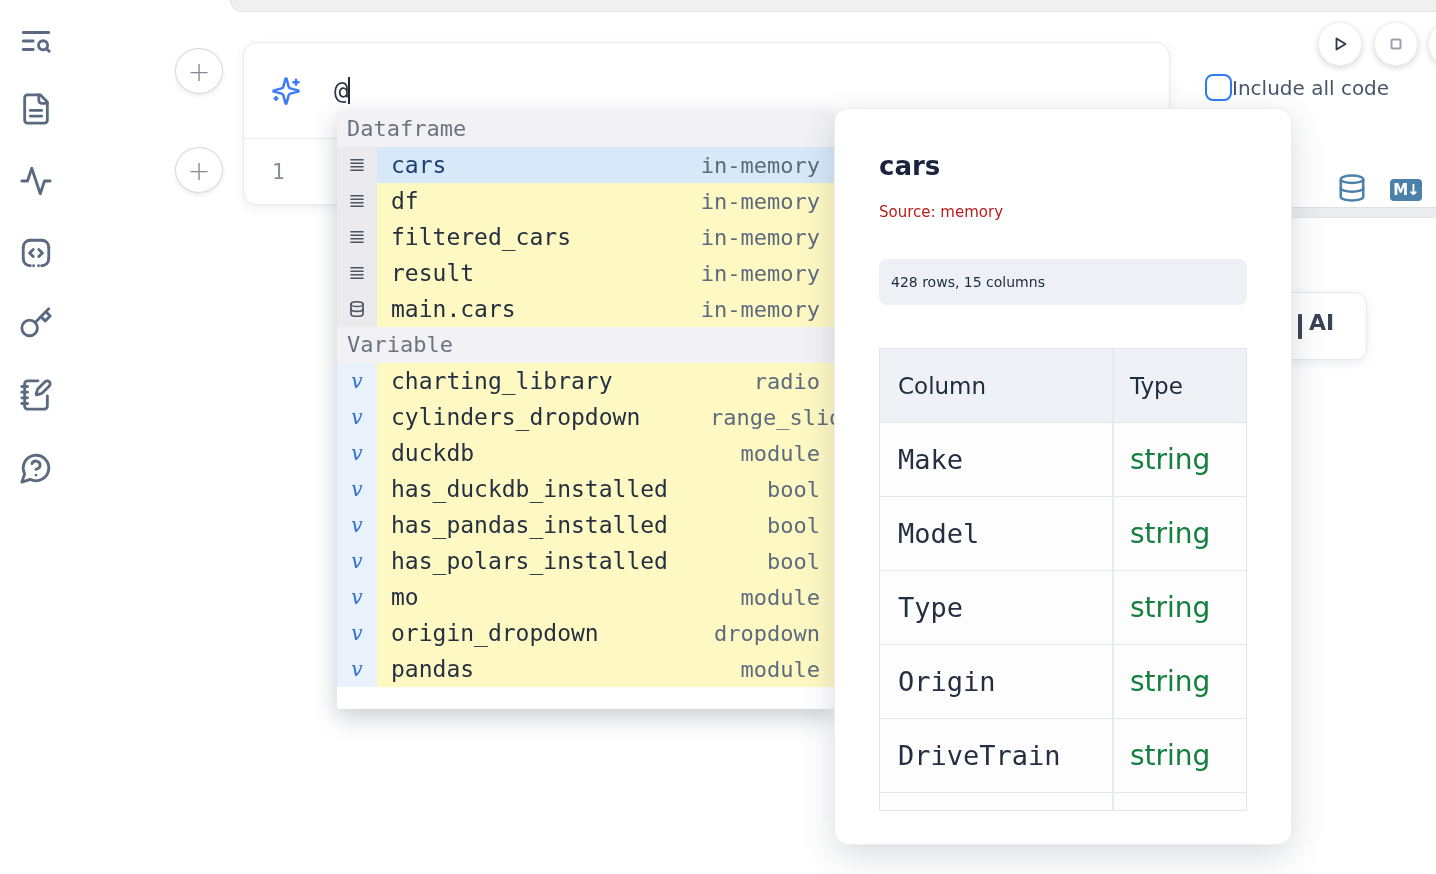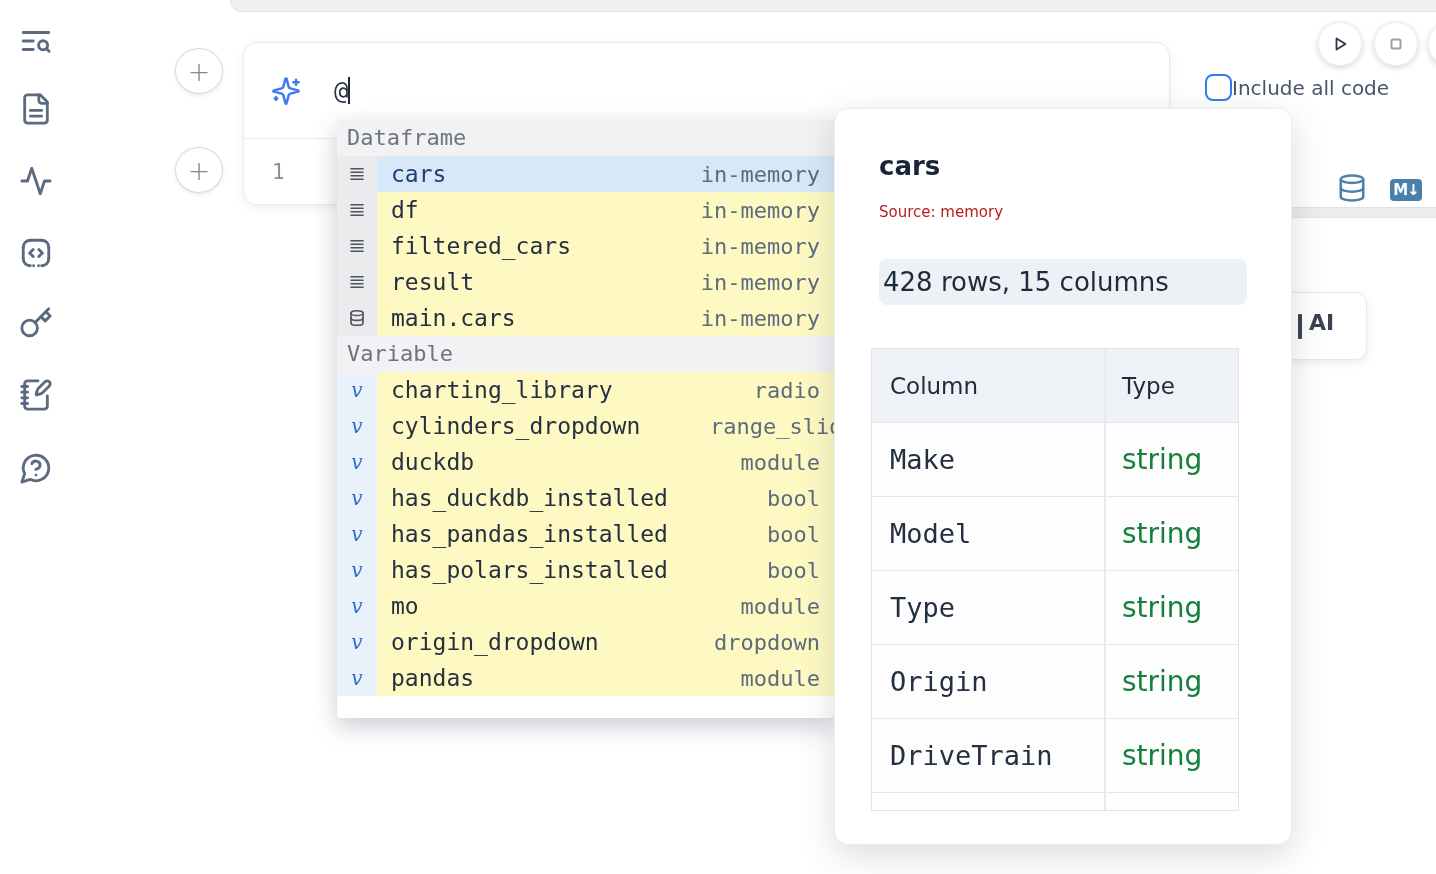--- a/index.html
+++ b/index.html
@@ -54,21 +54,21 @@
   .console-strip { left:1240px; top:207px; width:196px; height:11px; background:#ecedee;
     border-top:1px solid #e0e1e3; border-bottom:1px solid #e3e4e6; z-index:1; }
 
   
   .ai-card { left:1250px; top:292px; width:117px; height:68px; background:#fff; border:1px solid #e8e9ed;
     border-radius:12px; box-shadow:0 3px 10px rgba(90,95,120,.12); z-index:6; cursor:pointer; }
   .ai-partial { position:absolute; left:47px; top:21px; width:4px; height:25px; background:#3a4354; border-radius:1px; }
   .ai-label { position:absolute; left:58px; top:17px; font-size:22px; font-weight:bold; color:#3a4354; }
 
   
-  .ac { left:337px; top:120px; width:497px; height:598px; background:#fff; border-radius:3px;
+  .ac { left:337px; top:111px; width:497px; height:598px; background:#fff; border-radius:3px;
     box-shadow:0 8px 24px rgba(60,70,90,.28); overflow:hidden; z-index:15;
     font-family:"DejaVu Sans Mono", monospace; }
   .ac-header { height:36px; line-height:36px; background:#f2f2f4; color:#6b7480; font-size:22px; padding-left:10px; }
   .ac-row { display:flex; height:36px; cursor:pointer; }
   .ac-gutter { width:40px; display:flex; align-items:center; justify-content:center; flex:none; }
   .ac-gutter.dataframe, .ac-gutter.table { background:#ebebed; }
   .ac-gutter.variable { background:#e9f1fb; }
   .ac-gutter svg { width:18px; height:18px; fill:none; stroke:#4b5563; stroke-width:2.2; stroke-linecap:round; }
   .vico { font-family:"DejaVu Serif", serif; font-style:italic; font-size:20px; color:#2e6fd1; }
   .ac-rowbody { flex:1; display:flex; align-items:center; overflow:hidden; background:#fef9c3; }
@@ -77,22 +77,22 @@
   .ac-row.selected .ac-name { color:#1d3f72; }
   .ac-type { margin-left:auto; padding-right:14px; font-size:22px; color:#5d6b7e; white-space:nowrap; }
   .ac-type.clipped { margin-right:-49px; }
 
   
   .popup { left:834px; top:108px; width:458px; height:737px; background:#fff; border:1px solid #ececf1;
     border-radius:14px; box-shadow:0 10px 34px rgba(50,60,80,.18); z-index:20; }
   .popup-title { position:absolute; left:44px; top:42px; font-size:26px; font-weight:bold; color:#19233b; }
   .popup-source { position:absolute; left:44px; top:94px; font-size:15px; color:#b91c1c; }
   .popup-badge { position:absolute; left:44px; top:150px; width:368px; height:46px; background:#edf1f6;
-    border-radius:8px; font-size:26px; color:#1e2a3d; line-height:46px; padding-left:4px; }
-  .ptable { position:absolute; left:36px; top:239px; width:368px; height:463px;
+    border-radius:8px; font-size:14px; color:#1e2a3d; line-height:46px; padding-left:12px; }
+  .ptable { position:absolute; left:44px; top:239px; width:368px; height:463px;
     border:1px solid #e1e5ea; overflow:hidden; background:#fdfdfe; }
   .pt-row { display:flex; height:74px; border-bottom:1px solid #e4e8ec; }
   .pt-cell { display:flex; align-items:center; }
   .pt-cell.c0 { width:232px; padding-left:18px; }
   .pt-cell.c1 { flex:1; border-left:2px solid #e7eaee; padding-left:16px; }
   .pt-head { background:#eef2f7; }
   .pt-h { font-size:23px; color:#202b3d; }
   .pt-cell.mono { font-family:"DejaVu Sans Mono", monospace; font-size:27px; color:#242f42; }
   .pt-cell.typ { font-size:28px; color:#15803d; }
 </style>

